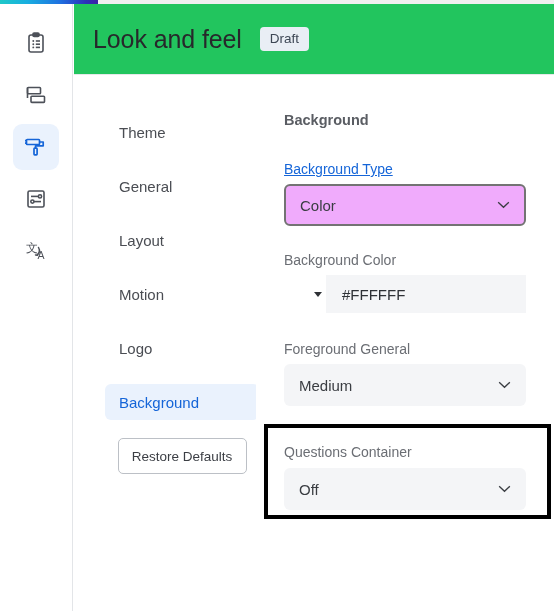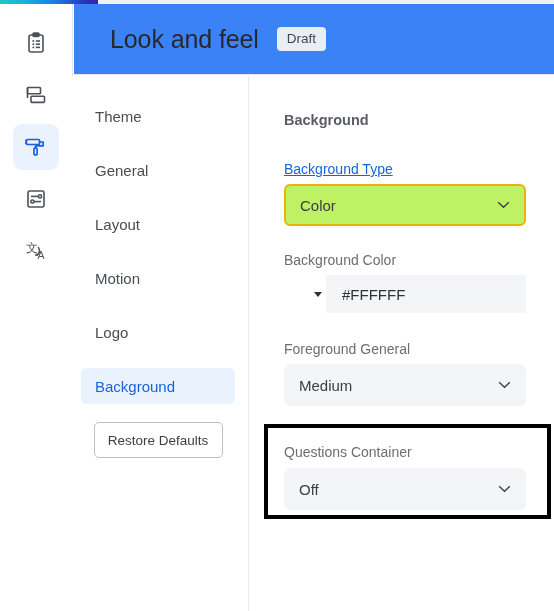--- a/index.html
+++ b/index.html
@@ -56,51 +56,51 @@
   }
   .rail-item.active { background: #eaf2fd; }
   .rail-item svg { display: block; }
 
   
   .header {
     position: absolute;
     top: 4px; left: 74px;
     width: 480px;
     height: 71px;
-    background: #3b82f6;
+    background: #22c55e;
     border-bottom: 1px solid #e7e8ea;
     display: flex;
     align-items: center;
-    padding-left: 36px;
+    padding-left: 19px;
   }
   .page-title {
     font-size: 25px;
     color: #27282b;
     font-weight: 400;
     letter-spacing: -0.1px;
   }
   .badge {
     margin-left: 18px;
     background: #e9eef5;
     color: #3d4755;
     font-size: 13.5px;
     border-radius: 4px;
     padding: 5px 10px 6px 10px;
     line-height: 1;
   }
 
   
   .menu-col {
     position: absolute;
-    top: 76px; left: 68px;
+    top: 76px; left: 92px;
     width: 181px;
     height: 535px;
     background: #ffffff;
     border-right: 1px solid #e7e8ea;
-    padding-top: 22px;
+    padding-top: 38px;
   }
   .menu-item {
     margin: 0 13px;
     height: 36px;
     display: flex;
     align-items: center;
     padding-left: 14px;
     border-radius: 6px;
     font-size: 15px;
     color: #4a4d53;
@@ -171,22 +171,22 @@
     border: 1px solid transparent;
     border-radius: 6px;
     display: flex;
     align-items: center;
     padding-left: 14px;
     font-size: 15px;
     color: #3a3d42;
     cursor: pointer;
   }
   .select-box.focused {
-    background: #bef264;
-    border: 2px solid #eab308;
+    background: #f0abfc;
+    border: 2px solid #737373;
   }
   .chev {
     position: absolute;
     right: 14px;
     top: 50%;
     transform: translateY(-50%);
     width: 13px; height: 8px;
   }
 
   

